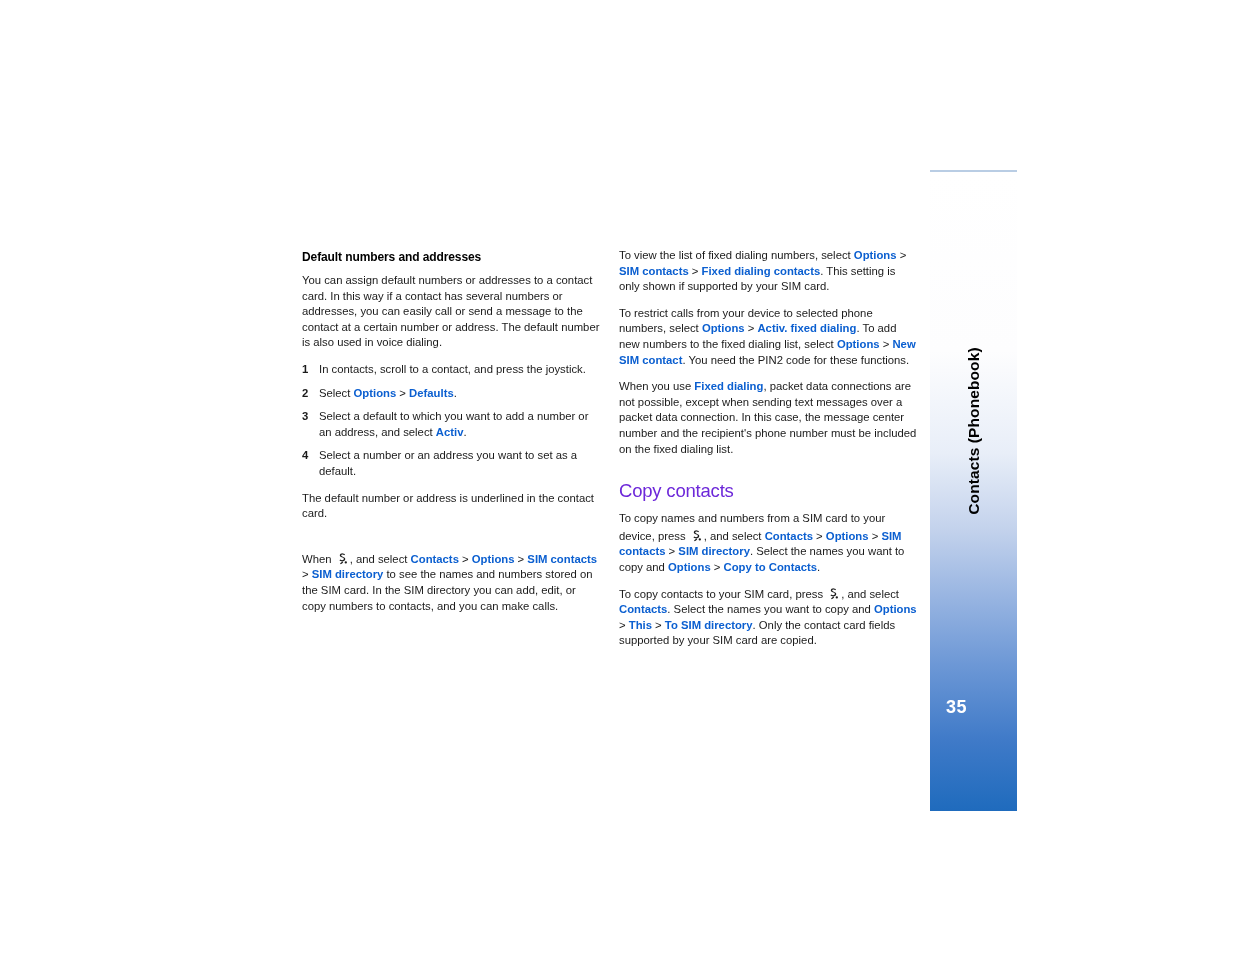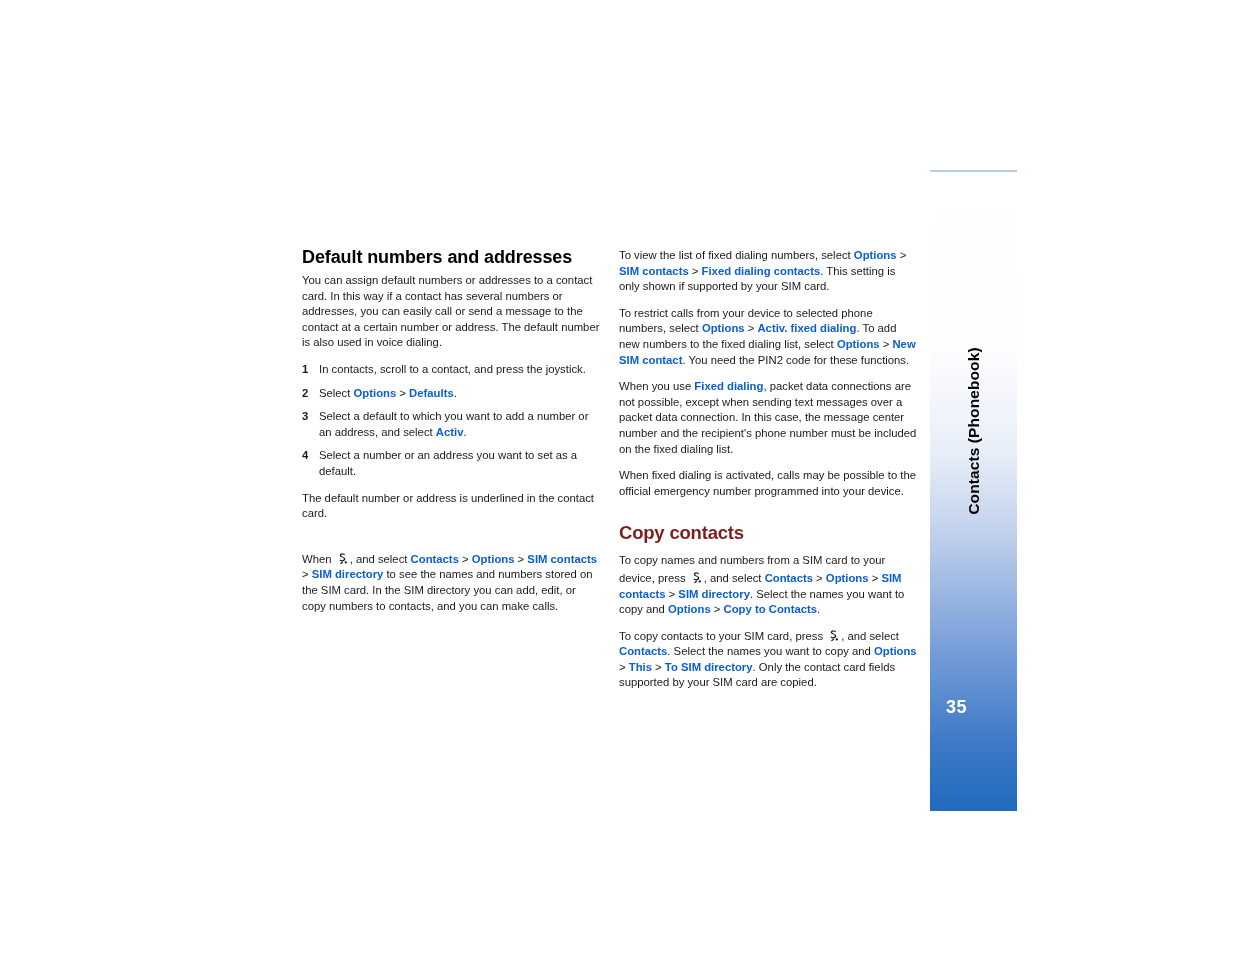--- a/index.html
+++ b/index.html
@@ -35,27 +35,27 @@
 
   p.body {
     margin: 0 0 11px 0;
     text-align: left;
   }
   p.tight { margin-bottom: 2px; }
 
   h1.sec {
     font-size: 18.5px;
     line-height: 22px;
-    font-weight: bold;
+    font-weight: normal;
     letter-spacing: -0.2px;
     margin: 0 0 9px 0;
-    color: #7f1d1d;
+    color: #6d28d9;
   }
   h2.sub {
-    font-size: 18px;
+    font-size: 12px;
     line-height: 18px;
     font-weight: bold;
     letter-spacing: -0.1px;
     margin: 0 0 7px 0;
     color: #000;
   }
   .spacer-lg { height: 19px; }
   .spacer-md { height: 12px; }
 
   
@@ -184,21 +184,20 @@
   </div>
 
   <div class="col col-right">
 
     <p class="body"><span>To view the list of fixed dialing numbers, select </span><span class="lk">Options</span><span class="gt"> &gt; </span><span class="lk">SIM contacts</span><span class="gt"> &gt; </span><span class="lk">Fixed dialing contacts</span><span>. This setting is only shown if supported by your SIM card.</span></p>
 
     <p class="body"><span>To restrict calls from your device to selected phone numbers, select </span><span class="lk">Options</span><span class="gt"> &gt; </span><span class="lk">Activ. fixed dialing</span><span>. To add new numbers to the fixed dialing list, select </span><span class="lk">Options</span><span class="gt"> &gt; </span><span class="lk">New SIM contact</span><span>. You need the PIN2 code for these functions.</span></p>
 
     <p class="body"><span>When you use </span><span class="lk">Fixed dialing</span><span>, packet data connections are not possible, except when sending text messages over a packet data connection. In this case, the message center number and the recipient's phone number must be included on the fixed dialing list.</span></p>
 
-    <p class="body">When fixed dialing is activated, calls may be possible to the official emergency number programmed into your device.</p>
 
     <div class="spacer-md"></div>
 
     <h1 class="sec">Copy contacts</h1>
 
     <p class="body tight">To copy names and numbers from a SIM card to your</p>
 
     <p class="body"><span>device, press </span><span class="menukey"><svg width="13" height="13" viewBox="0 0 26 26" aria-hidden="true">
             <g fill="#1a1a1a">
               <path d="M13.2 2.6c-3.1 0-5.6 1.7-5.6 4.1 0 1.6 1.0 2.7 2.6 3.4l2.6 1.1c1.9 .8 2.9 1.5 2.9 2.7 0 1.4-1.5 2.4-3.4 2.4-1.6 0-2.9-.6-3.7-1.5l-1.7 1.9c1.2 1.3 3.2 2.1 5.5 2.1 3.4 0 6.1-1.9 6.1-4.6 0-1.9-1.2-3.1-3.2-3.9l-2.6-1.1c-1.6-.7-2.3-1.2-2.3-2.1 0-1.1 1.2-1.9 2.8-1.9 1.4 0 2.5 .5 3.2 1.3l1.7-1.9c-1.1-1.1-2.8-1.8-4.9-1.8z"></path>

